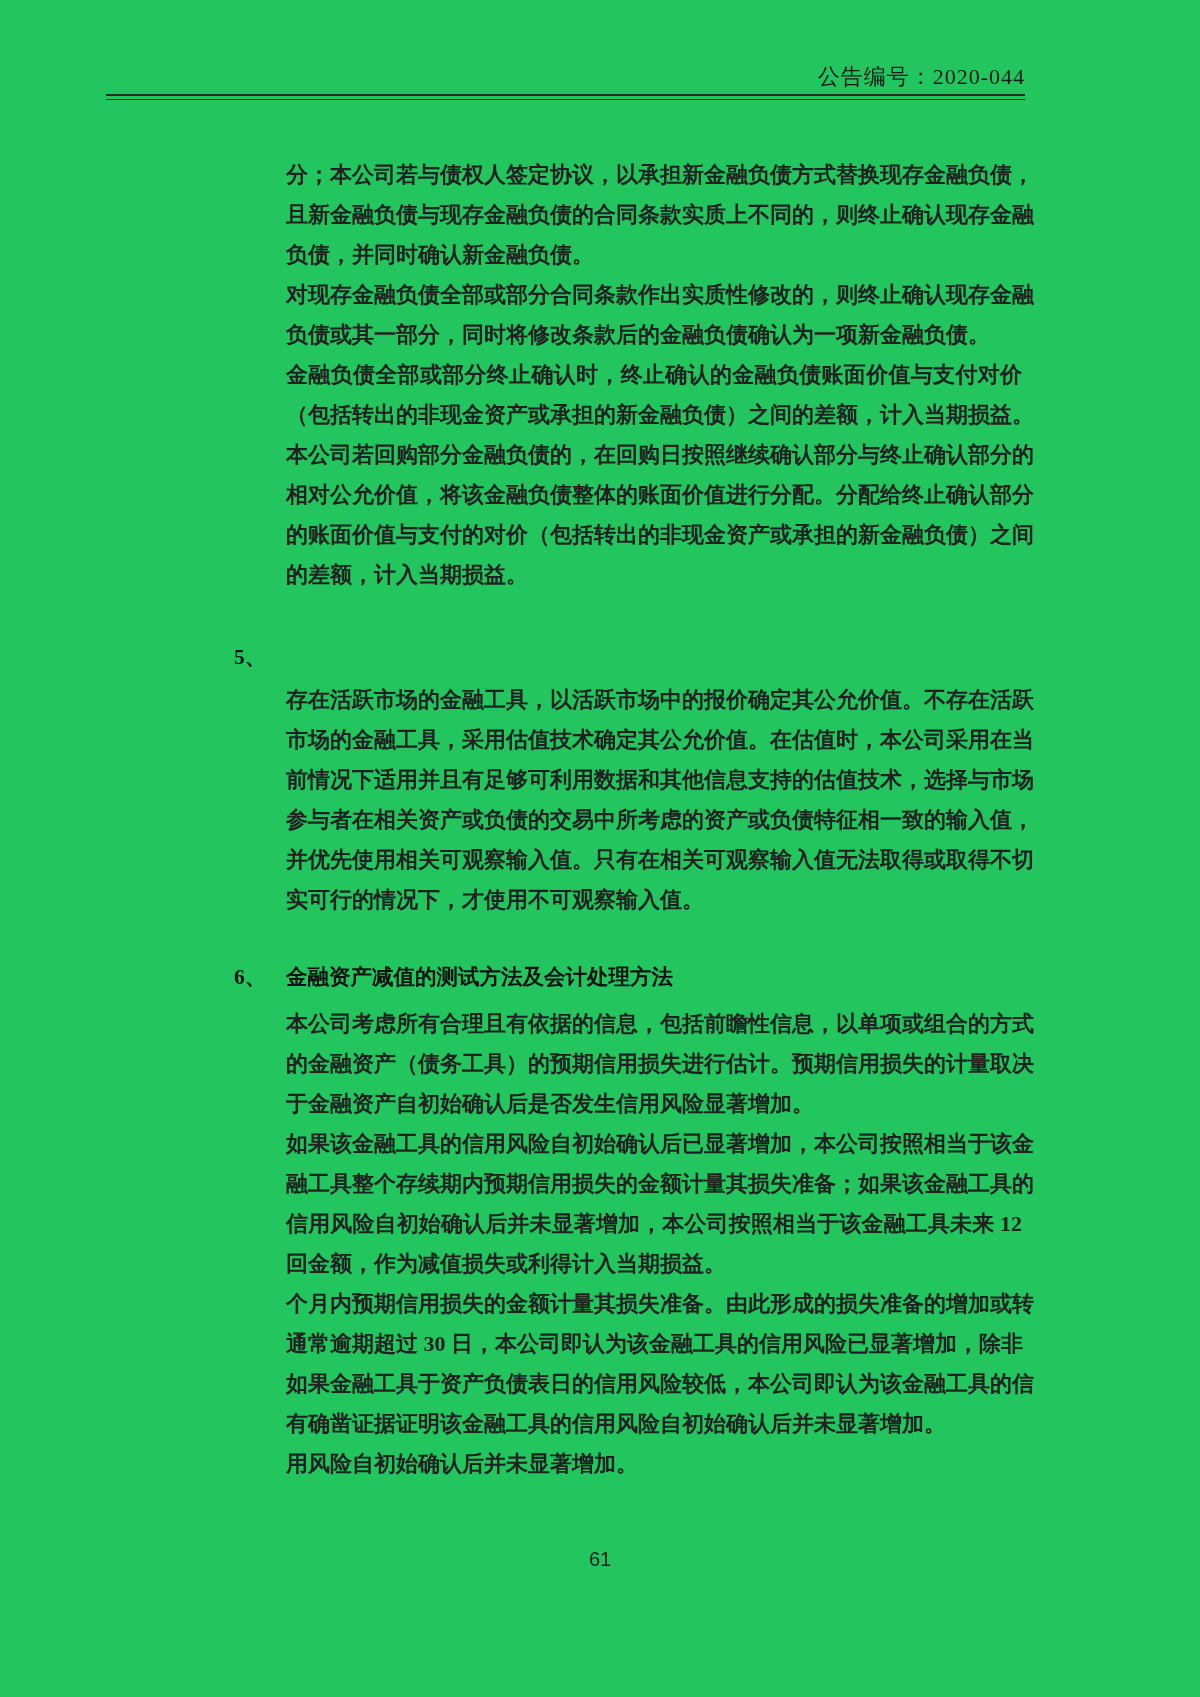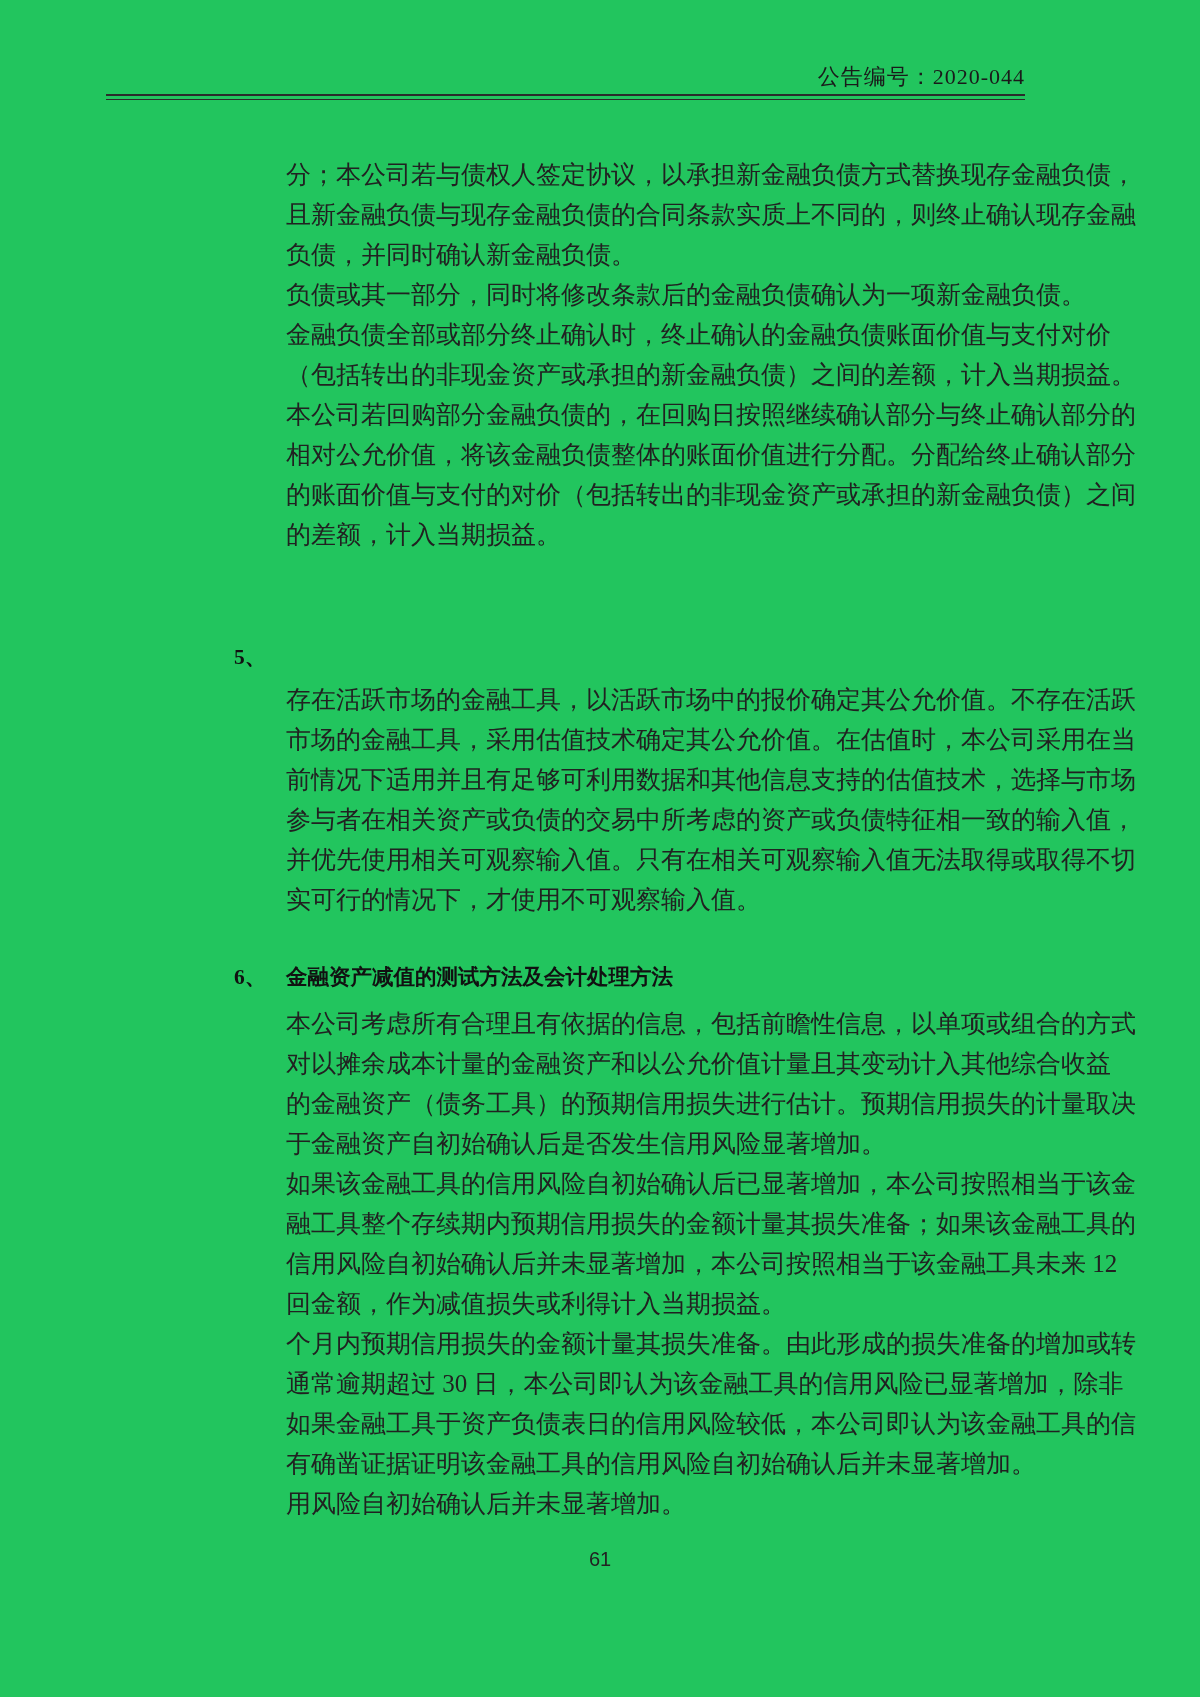--- a/index.html
+++ b/index.html
@@ -36,25 +36,26 @@
     top: 0;
     width: 736px;
   }
   .t-block { position: absolute; left: 0; width: 736px; }
   .blk-cont { top: 155px; }
   .blk-s5   { top: 680px; }
   .blk-s6   { top: 1004px; }
   .t-line {
     height: 40px;
     line-height: 40px;
-    font-size: 25px;
+    font-size: 22px;
     text-align: justify;
     text-align-last: justify;
     white-space: nowrap;
     color: #212121;
+    font-weight: bold;
   }
   .t-line.end {
     text-align: center;
     text-align-last: left;
   }
   .sec-heading {
     position: absolute;
     left: 0;
     width: 736px;
     height: 40px;
@@ -92,20 +93,21 @@
 
   <div class="doc-number">公告编号：2020-044</div>
   <div class="rule"></div>
 
   <div class="content">
 
     <div class="t-block blk-cont">
       <div class="t-line">分；本公司若与债权人签定协议，以承担新金融负债方式替换现存金融负债，</div>
       <div class="t-line">且新金融负债与现存金融负债的合同条款实质上不同的，则终止确认现存金融</div>
       <div class="t-line end">负债，并同时确认新金融负债。</div>
+      <div class="t-line">对现存金融负债全部或部分合同条款作出实质性修改的，则终止确认现存金融</div>
       <div class="t-line end">负债或其一部分，同时将修改条款后的金融负债确认为一项新金融负债。</div>
       <div class="t-line">金融负债全部或部分终止确认时，终止确认的金融负债账面价值与支付对价</div>
       <div class="t-line">（包括转出的非现金资产或承担的新金融负债）之间的差额，计入当期损益。</div>
       <div class="t-line">本公司若回购部分金融负债的，在回购日按照继续确认部分与终止确认部分的</div>
       <div class="t-line">相对公允价值，将该金融负债整体的账面价值进行分配。分配给终止确认部分</div>
       <div class="t-line">的账面价值与支付的对价（包括转出的非现金资产或承担的新金融负债）之间</div>
       <div class="t-line end">的差额，计入当期损益。</div>
     </div>
 
     <div class="sec-heading hd-5">
@@ -121,21 +123,20 @@
       <div class="t-line end">实可行的情况下，才使用不可观察输入值。</div>
     </div>
 
     <div class="sec-heading hd-6">
       <span class="sec-num">6、</span>
       <span class="sec-title">金融资产减值的测试方法及会计处理方法</span>
     </div>
 
     <div class="t-block blk-s6">
       <div class="t-line">本公司考虑所有合理且有依据的信息，包括前瞻性信息，以单项或组合的方式</div>
-      <div class="t-line">对以摊余成本计量的金融资产和以公允价值计量且其变动计入其他综合收益</div>
       <div class="t-line">的金融资产（债务工具）的预期信用损失进行估计。预期信用损失的计量取决</div>
       <div class="t-line end">于金融资产自初始确认后是否发生信用风险显著增加。</div>
       <div class="t-line">如果该金融工具的信用风险自初始确认后已显著增加，本公司按照相当于该金</div>
       <div class="t-line">融工具整个存续期内预期信用损失的金额计量其损失准备；如果该金融工具的</div>
       <div class="t-line">信用风险自初始确认后并未显著增加，本公司按照相当于该金融工具未来 12</div>
       <div class="t-line end">回金额，作为减值损失或利得计入当期损益。</div>
       <div class="t-line">个月内预期信用损失的金额计量其损失准备。由此形成的损失准备的增加或转</div>
       <div class="t-line">通常逾期超过 30 日，本公司即认为该金融工具的信用风险已显著增加，除非</div>
       <div class="t-line">如果金融工具于资产负债表日的信用风险较低，本公司即认为该金融工具的信</div>
       <div class="t-line end">有确凿证据证明该金融工具的信用风险自初始确认后并未显著增加。</div>

